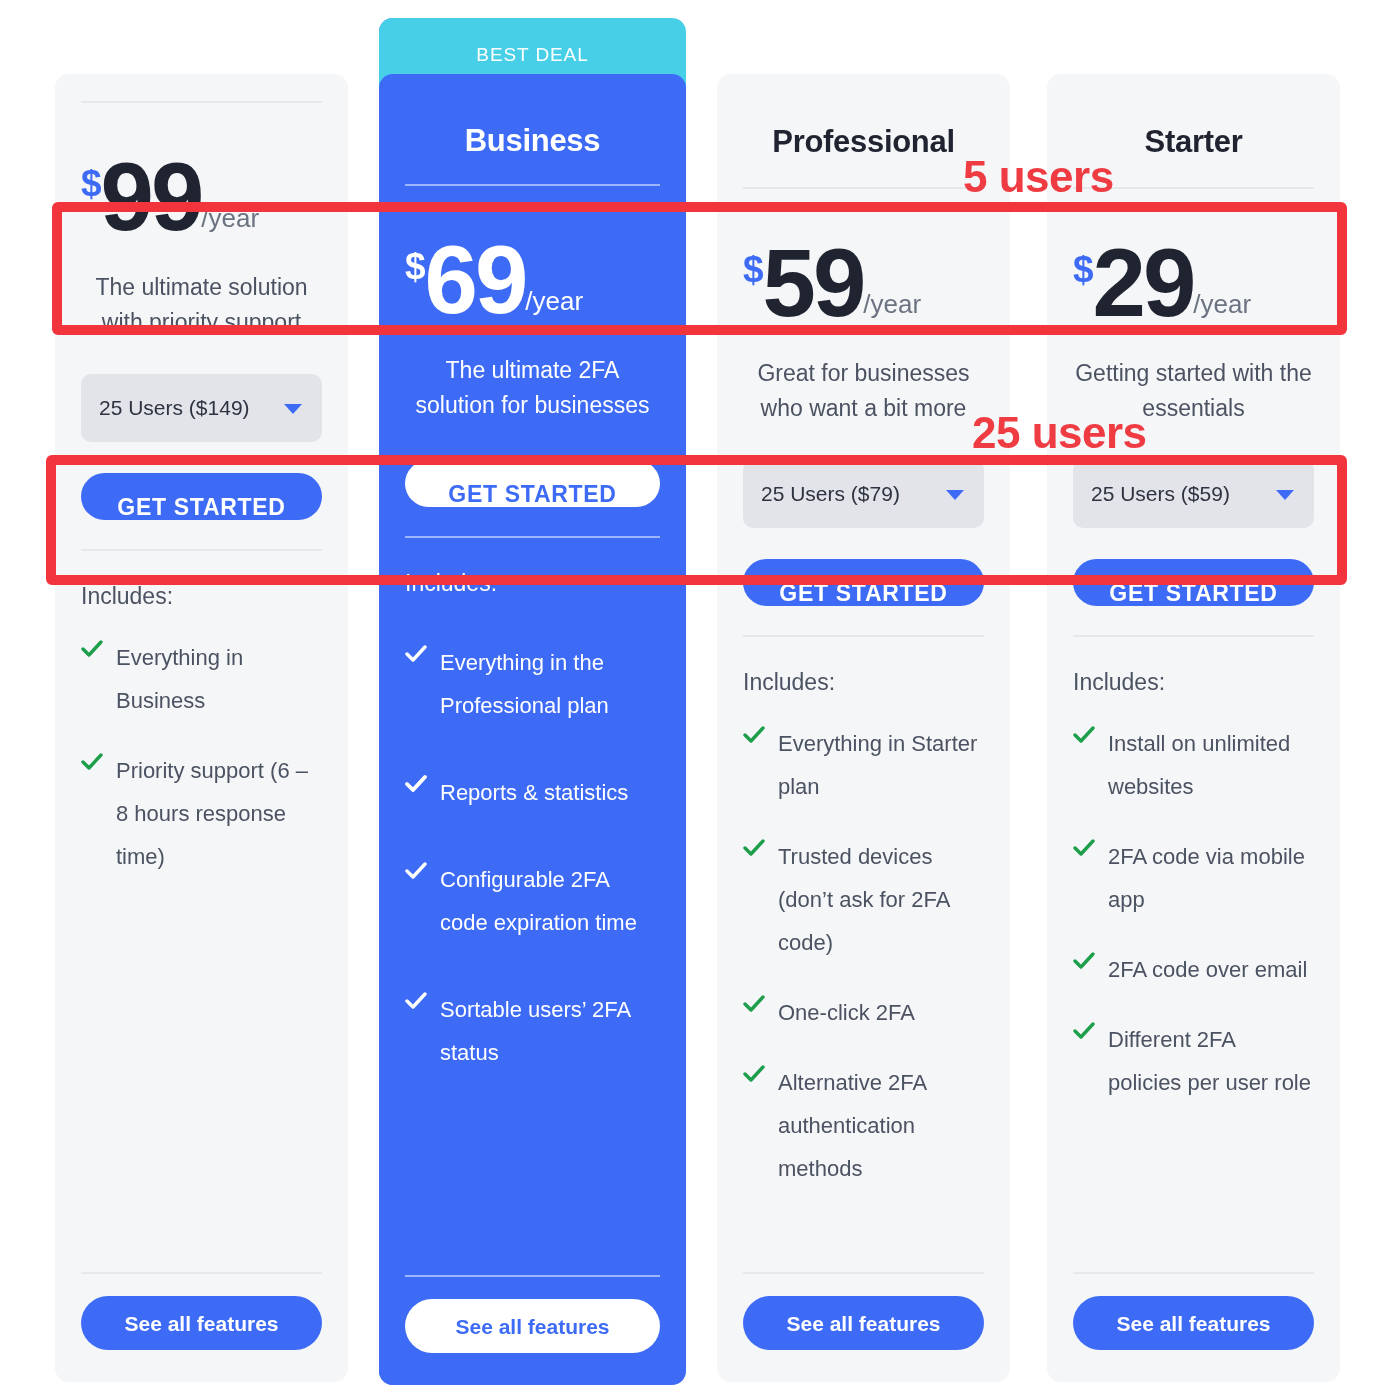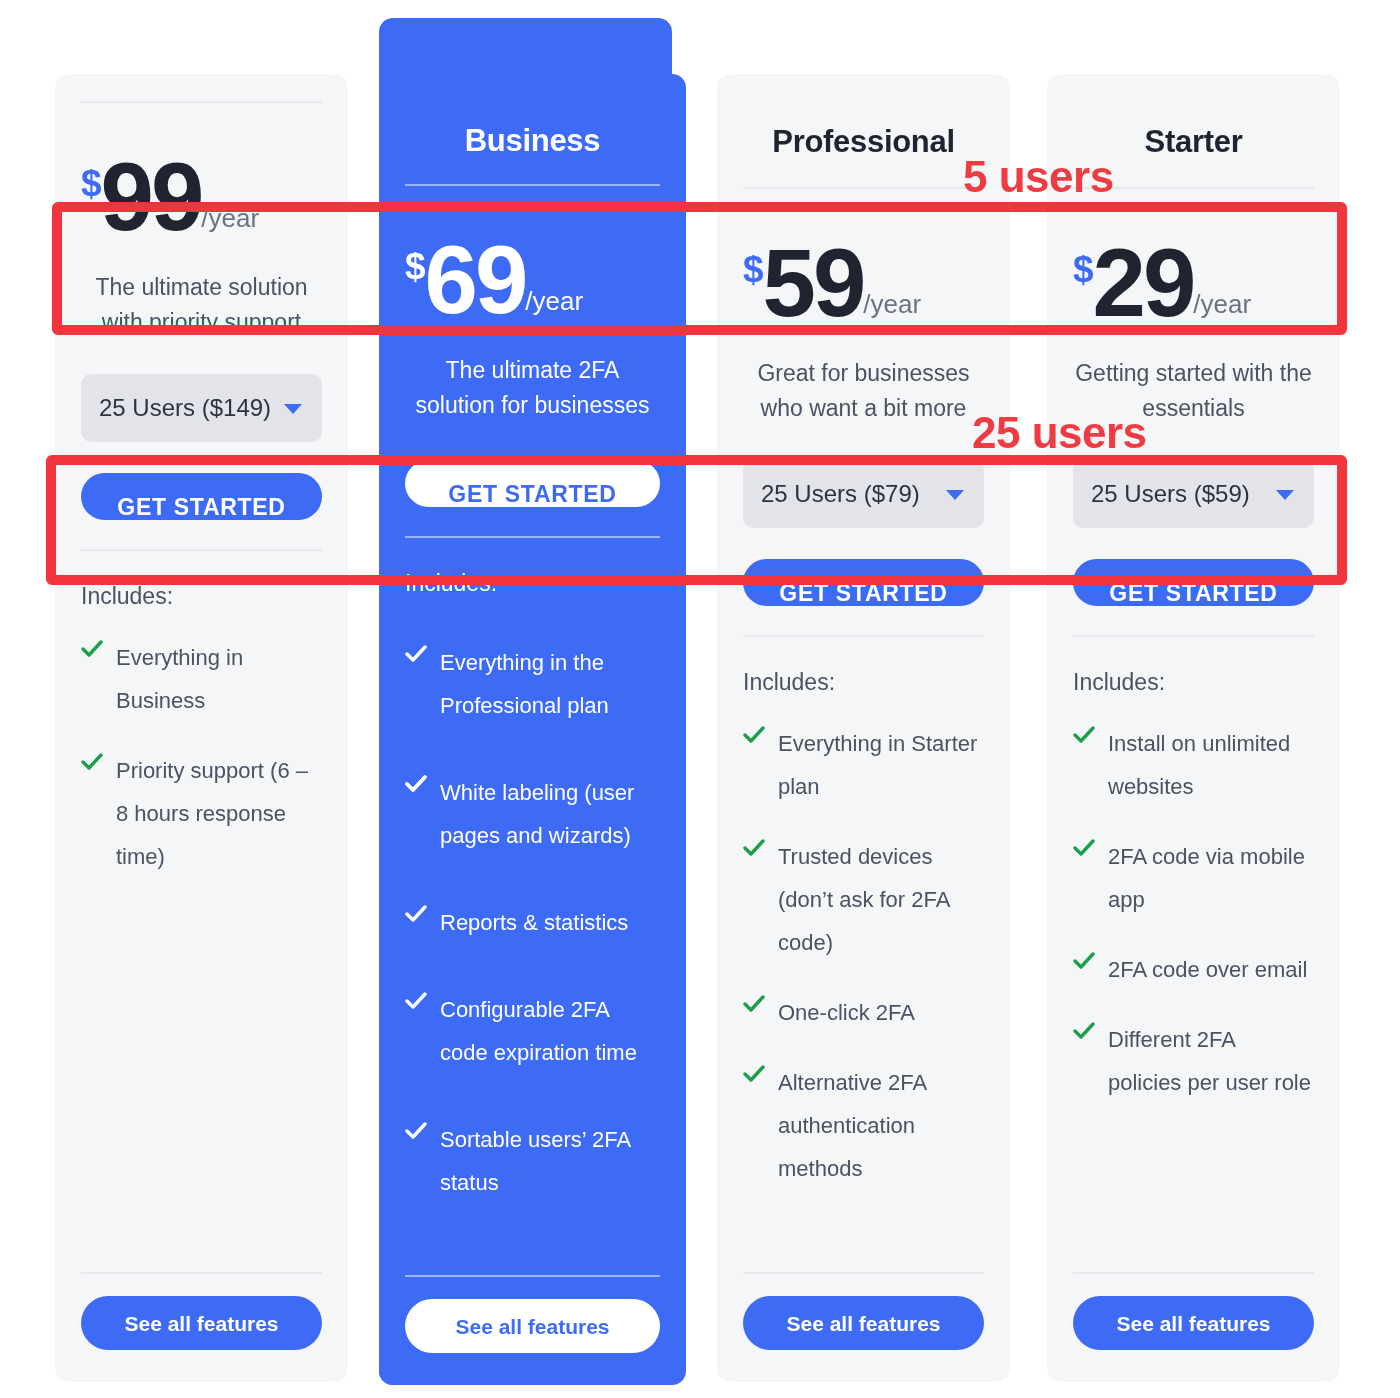--- a/index.html
+++ b/index.html
@@ -142,21 +142,21 @@
   .select {
     position: relative;
     margin-top: 28px;
     height: 68px;
     background: #e2e4ea;
     border-radius: 10px;
     display: flex;
     align-items: center;
     padding: 0 18px;
     box-sizing: border-box;
-    font-size: 24px;
+    font-size: 21px;
     color: #2d3340;
     cursor: pointer;
   }
   .featured-body .select {
     background: #7b9bfa;
     color: #ffffff;
   }
   .caret {
     position: absolute;
     right: 20px;
@@ -317,20 +317,21 @@
         <span>Priority support (6 – 8 hours response time)</span>
       </li>
     </ul>
     <div class="bottom">
       <div class="rule3"></div>
       <button class="see-all">See all features</button>
     </div>
   </div>
 
   <div class="card c1">
+    <div class="ribbon">BEST DEAL</div>
     <div class="featured-body">
       <div class="plan-name">Business</div>
       <div class="rule"></div>
       <div class="price-row">
         <span class="cur">$</span><span class="amount">69</span><span class="per">/year</span>
       </div>
       <div class="tagline">The ultimate 2FA solution for businesses</div>
       <button class="cta">GET STARTED</button>
       <div class="rule2"></div>
       <div class="includes">Includes:</div>
@@ -343,26 +344,20 @@
         </li>
         <li>
           <svg class="check" viewBox="0 0 22 22">
               <path d="M2 11 L8 17 L20 4" fill="none" stroke="#ffffff" stroke-width="3.4" stroke-linecap="round" stroke-linejoin="round"></path>
             </svg>
         </li>
         <li>
           <svg class="check" viewBox="0 0 22 22">
               <path d="M2 11 L8 17 L20 4" fill="none" stroke="#ffffff" stroke-width="3.4" stroke-linecap="round" stroke-linejoin="round"></path>
             </svg>
-          <span>White labeling (user pages and wizards)</span>
-        </li>
-        <li>
-          <svg class="check" viewBox="0 0 22 22">
-              <path d="M2 11 L8 17 L20 4" fill="none" stroke="#ffffff" stroke-width="3.4" stroke-linecap="round" stroke-linejoin="round"></path>
-            </svg>
           <span>Reports &amp; statistics</span>
         </li>
         <li>
           <svg class="check" viewBox="0 0 22 22">
               <path d="M2 11 L8 17 L20 4" fill="none" stroke="#ffffff" stroke-width="3.4" stroke-linecap="round" stroke-linejoin="round"></path>
             </svg>
           <span>Configurable 2FA code expiration time</span>
         </li>
         <li>
           <svg class="check" viewBox="0 0 22 22">

